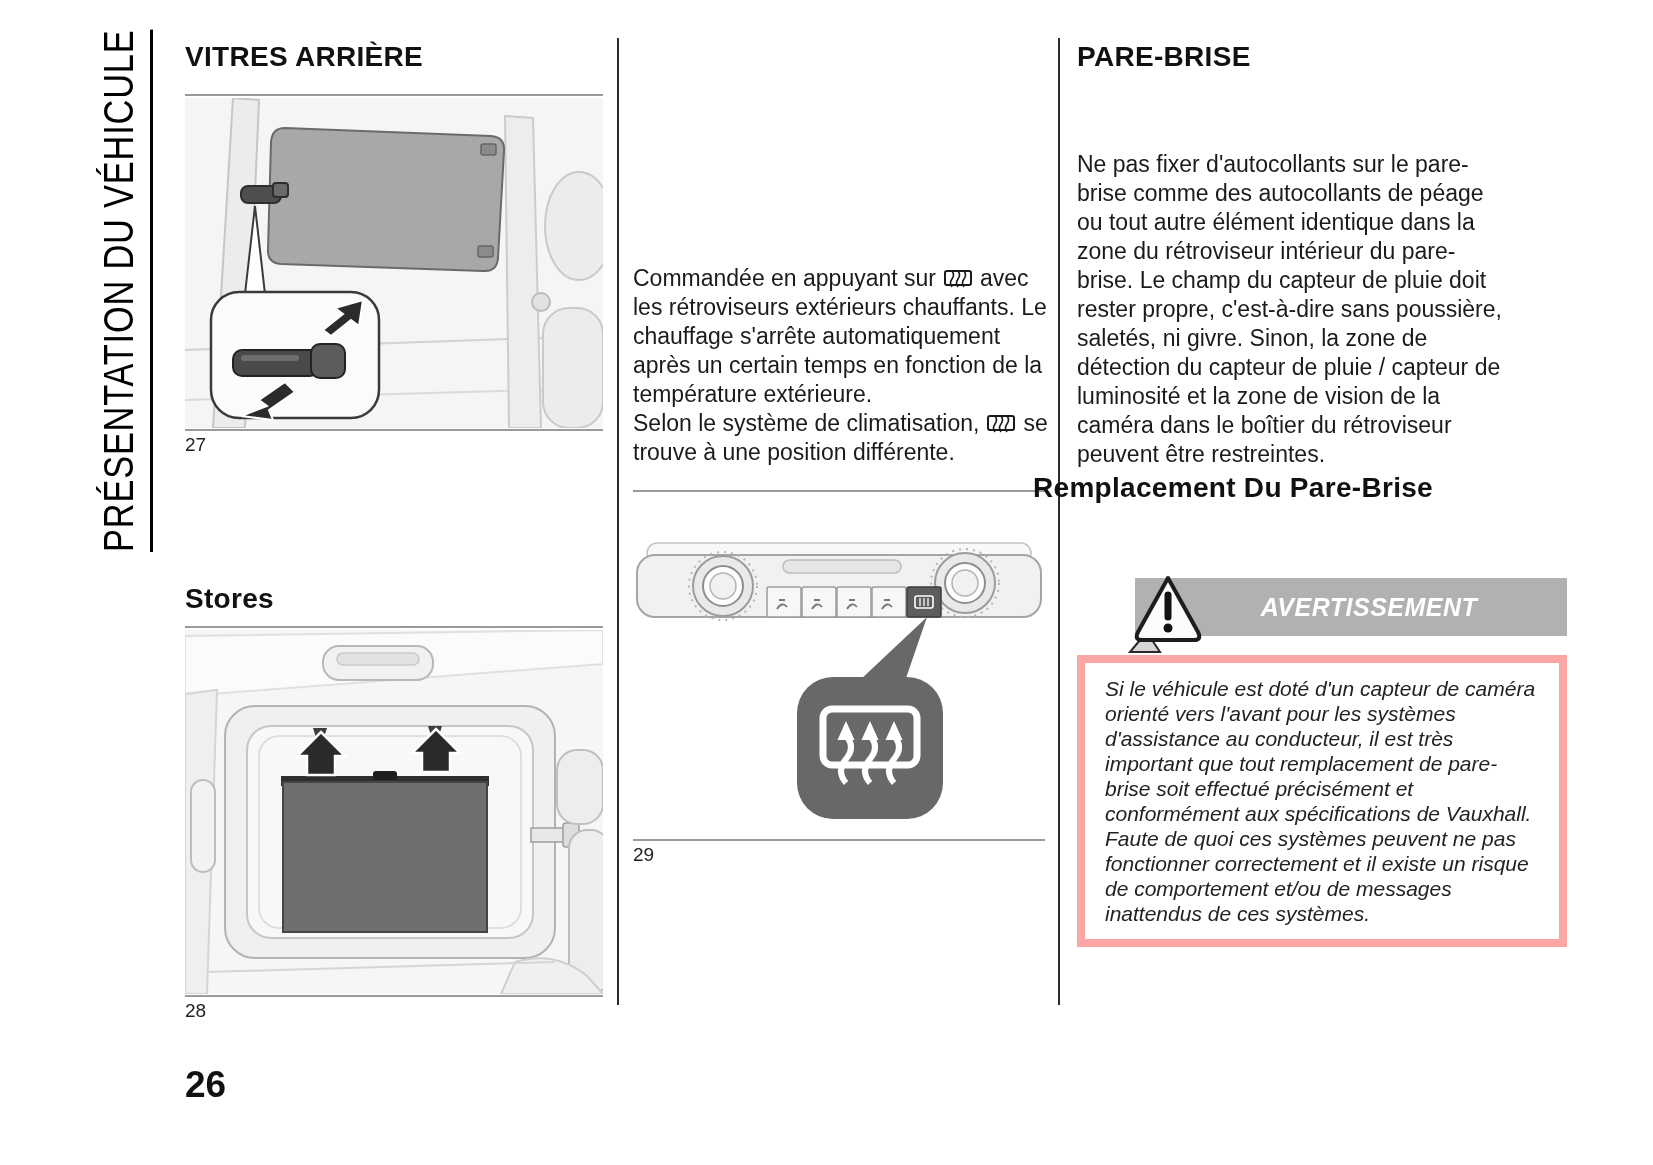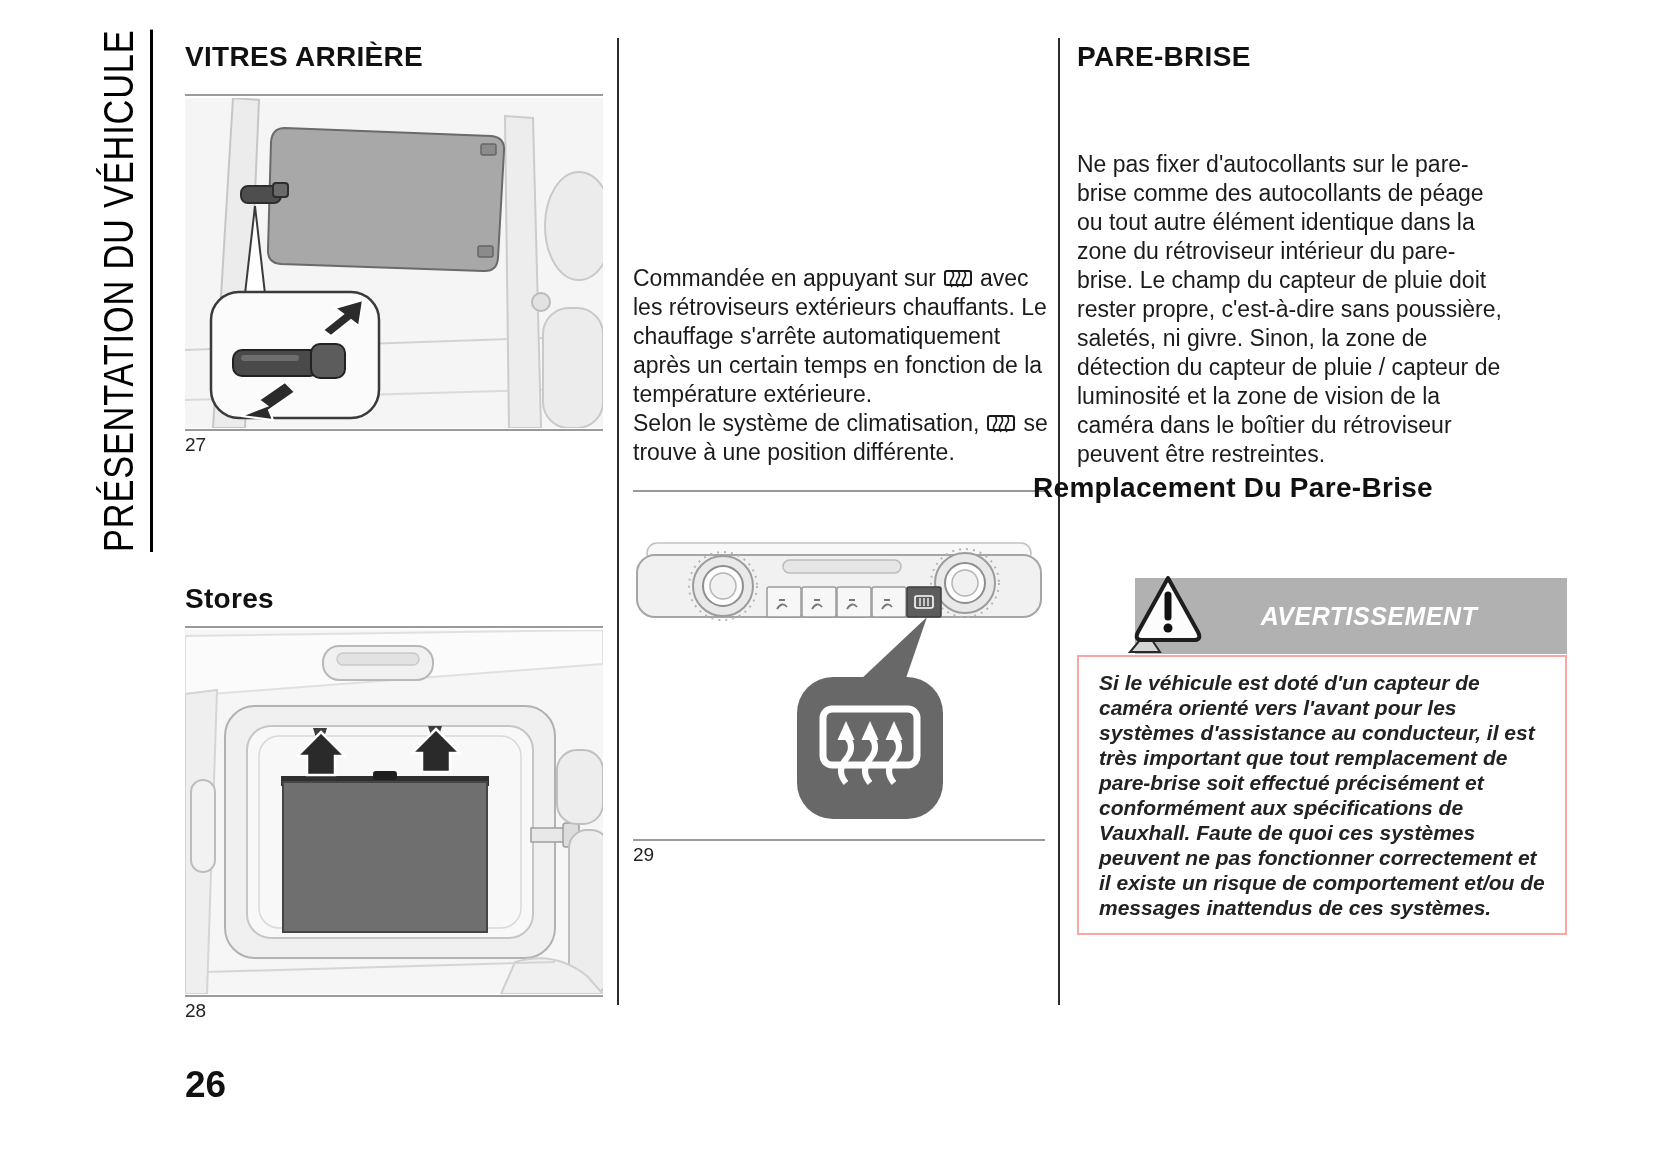--- a/index.html
+++ b/index.html
@@ -14,25 +14,25 @@
                border-bottom:3px solid #000;padding-bottom:7px;white-space:nowrap;}
   
   .h-big{font-size:28px;font-weight:800;letter-spacing:.3px;line-height:1.07;color:#111;margin:0;}
   .body-txt{font-size:23px;line-height:29px;margin:0;}
   .fig-label{font-size:19px;color:#222;}
   .rule{height:2px;background:#9a9a9a;}
   .divider{width:2px;background:#2b2b2b;}
   
   .inline-ic{width:30px;height:22px;vertical-align:-3px;margin:0 7px;}
   
-  #warn-banner{background:#b1b1b1;height:76px;display:flex;align-items:center;justify-content:center;
+  #warn-banner{background:#b1b1b1;height:58px;display:flex;align-items:center;justify-content:center;
                padding-left:36px;box-sizing:border-box;}
   #warn-banner span{color:#fff;font-size:25px;font-weight:bold;font-style:italic;letter-spacing:.5px;}
-  #warn-box{border:2px solid #fca5a5;box-sizing:border-box;padding:13px 20px;
-            font-size:21px;line-height:25px;font-style:italic;color:#222;font-weight:bold;}
+  #warn-box{border:8px solid #fca5a5;box-sizing:border-box;padding:13px 20px;
+            font-size:21px;line-height:25px;font-style:italic;color:#222;}
   #page-num{font-size:37px;font-weight:800;color:#111;}
 </style>
 </head>
 <body>
 
 <div id="page">
 
   <div id="sidebar-rot">
     <span class="inner">PRÉSENTATION DU VÉHICULE</span>
   </div>

